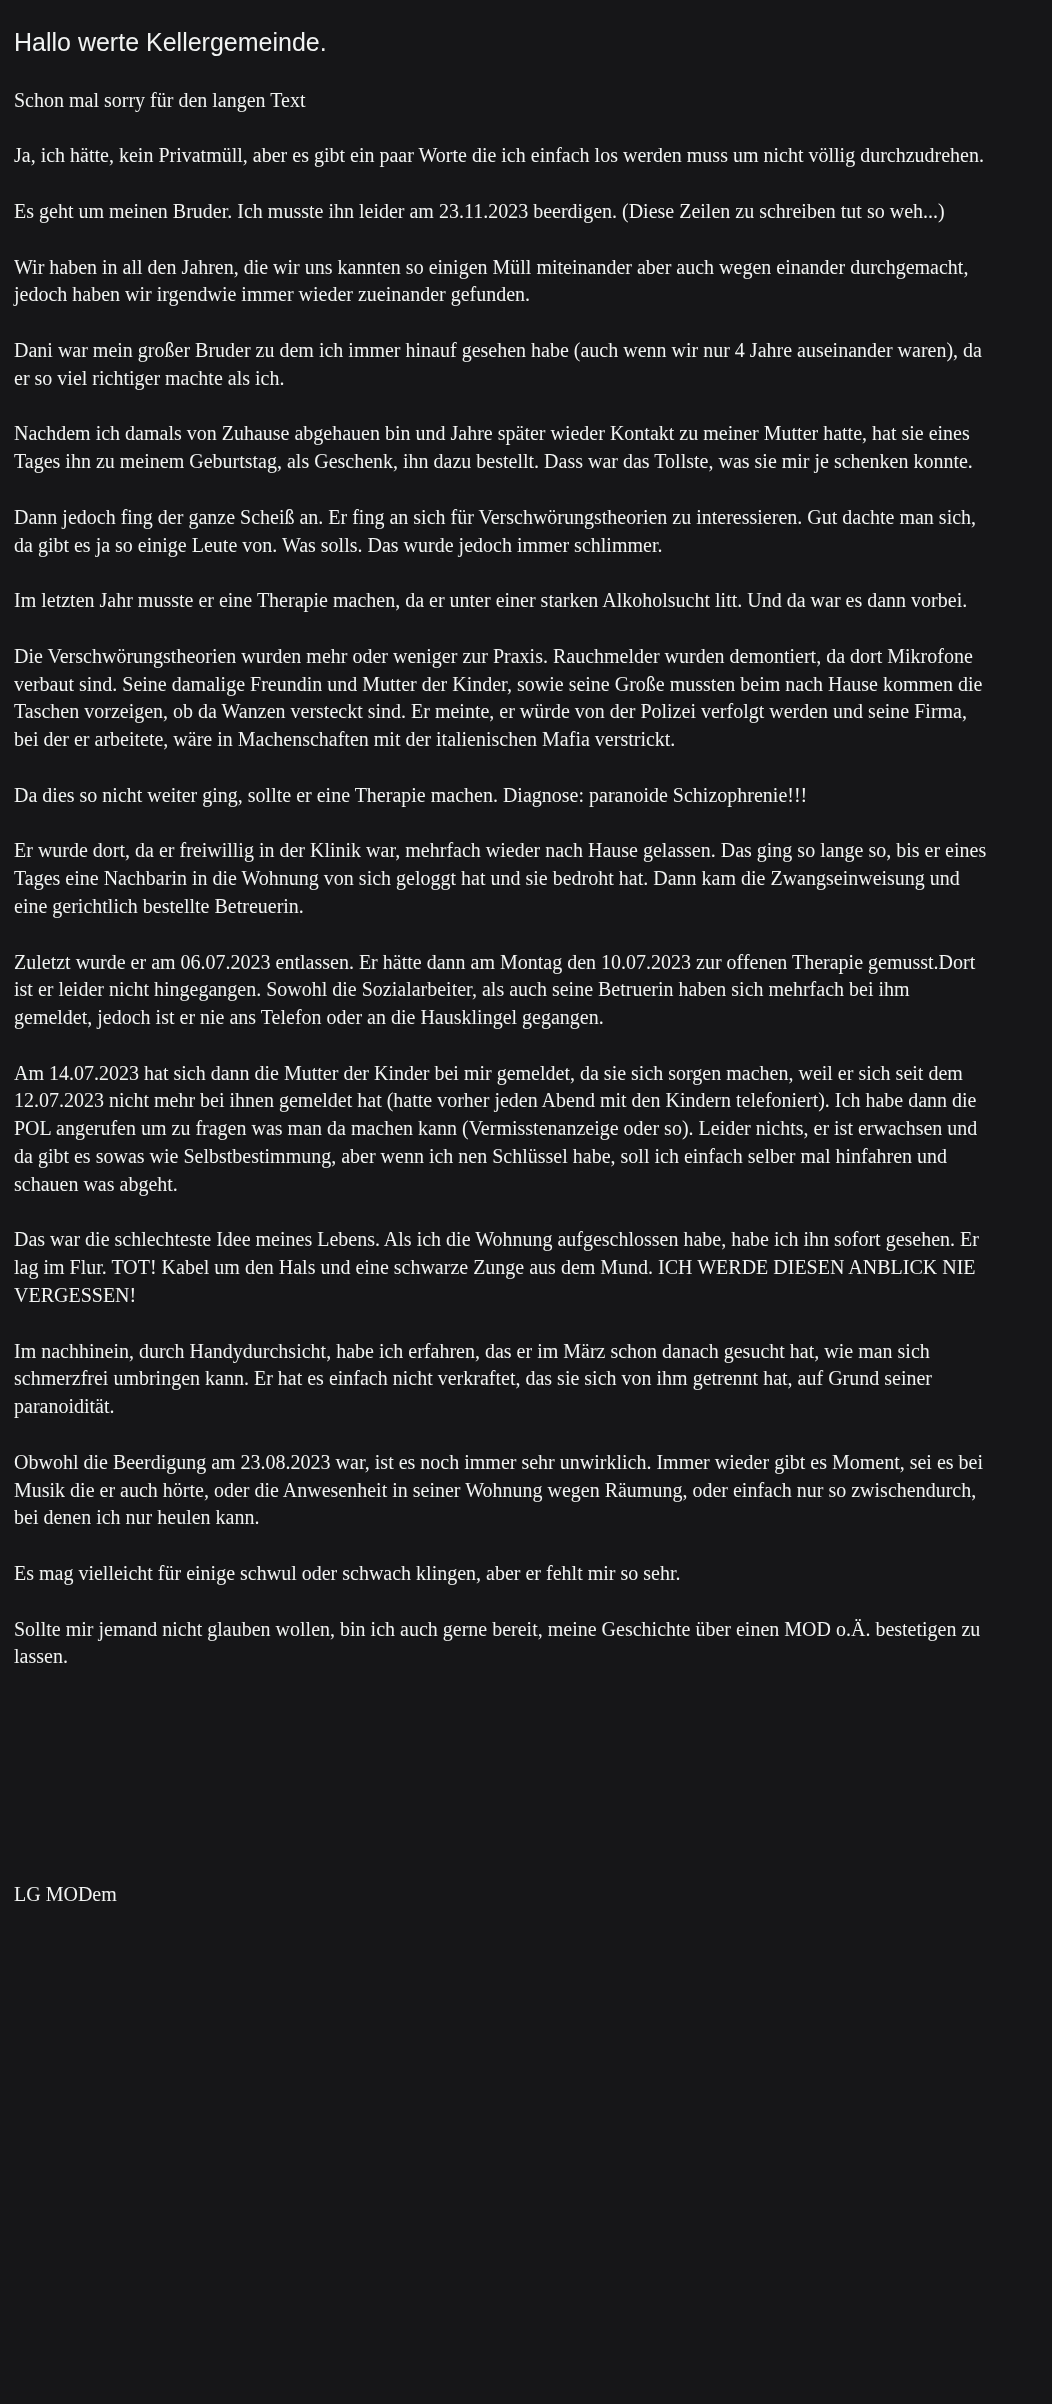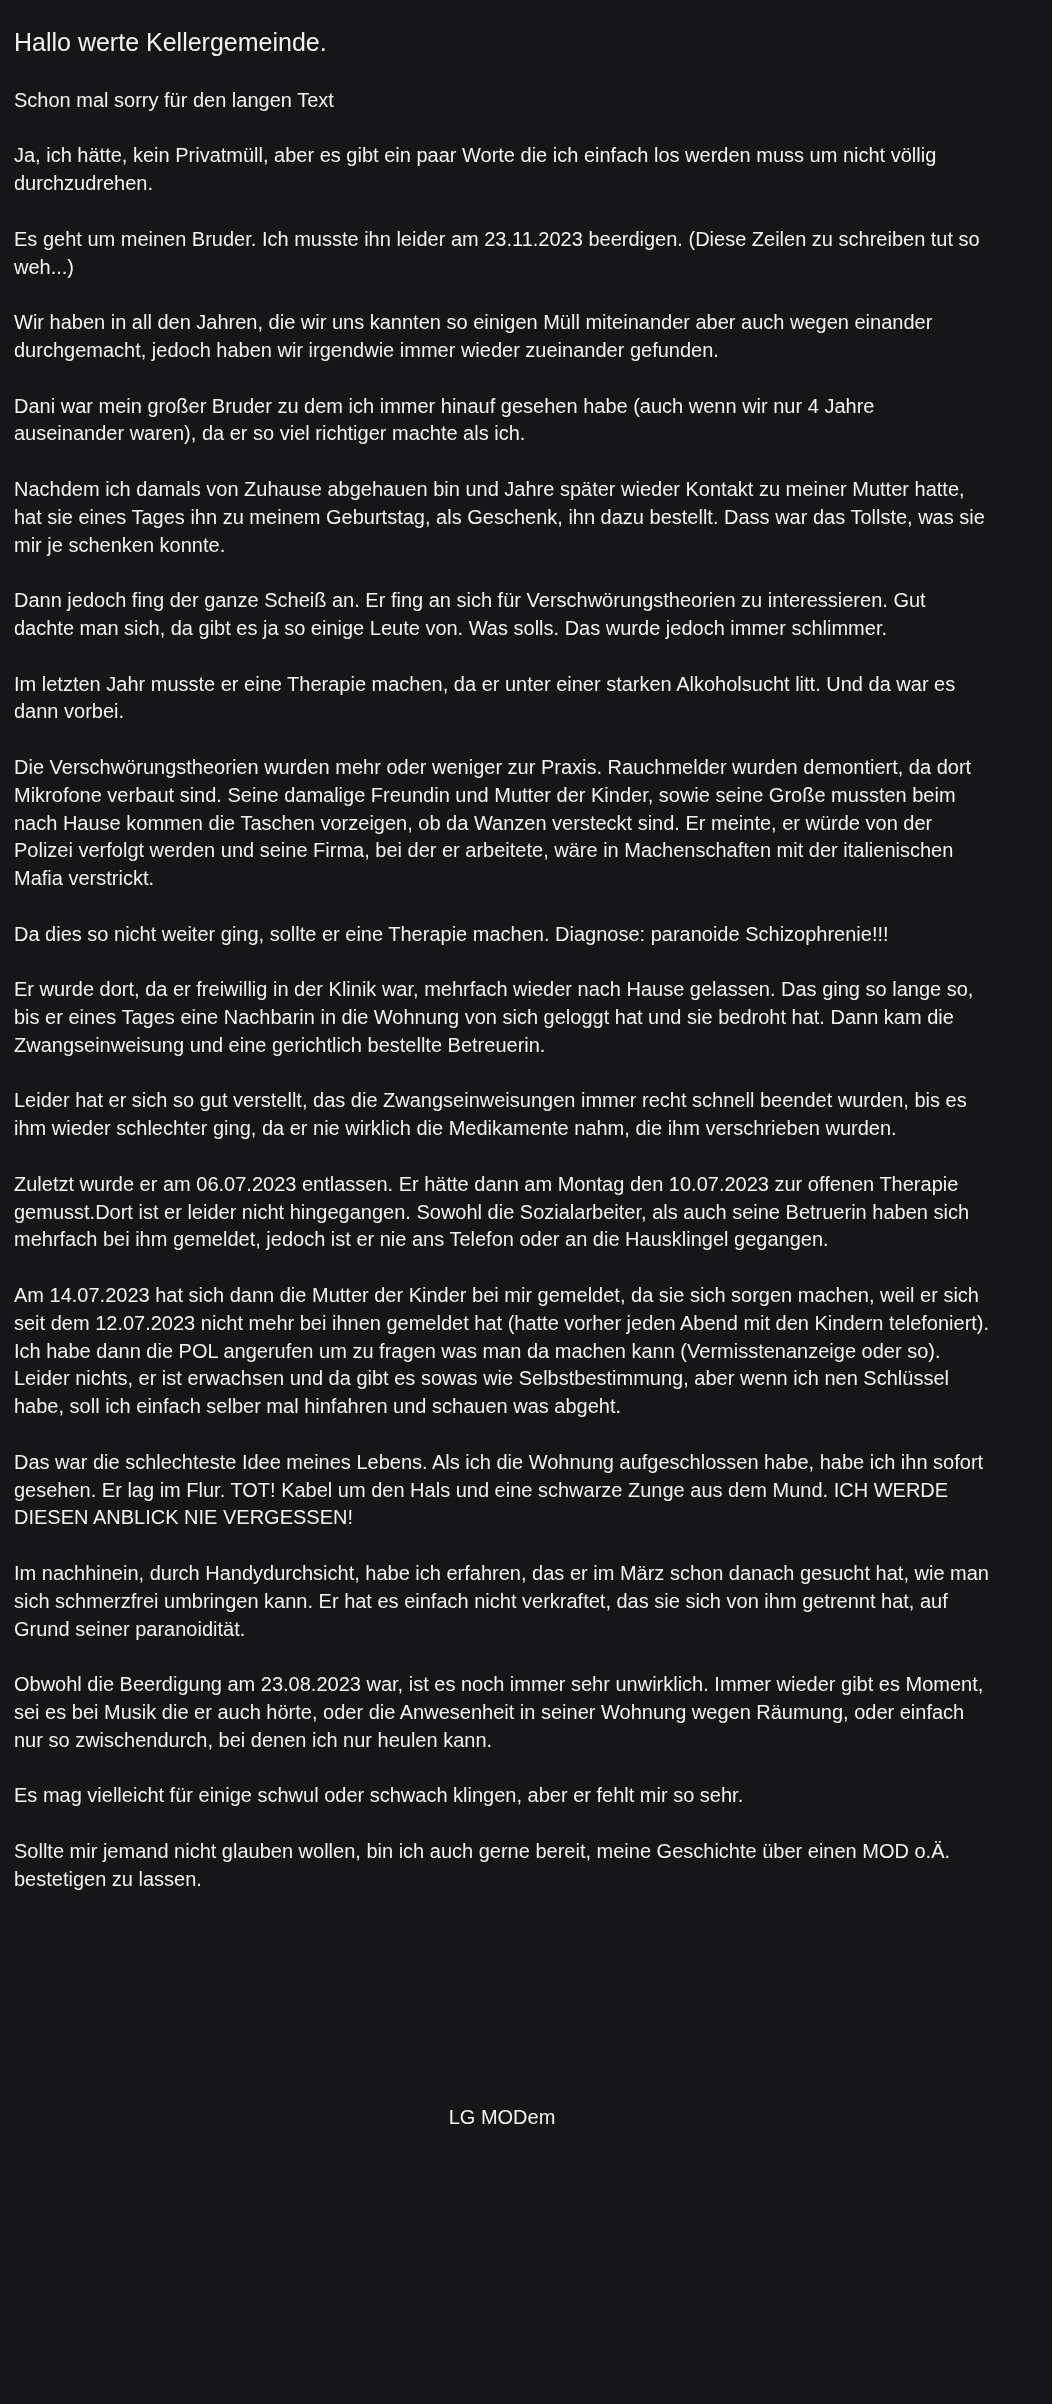--- a/index.html
+++ b/index.html
@@ -23,43 +23,42 @@
   }
   .post-heading {
     margin: 0 0 27.8px 0;
     font-size: 25px;
     line-height: 33px;
     font-weight: 400;
     letter-spacing: 0;
   }
   .post-paragraph {
     margin: 0 0 27.8px 0;
+    font-family: Liberation Serif, serif;
   }
   .post-signature {
     margin: 210px 0 0 0;
-    text-align: center;
   }
 </style>
 </head>
 <body style="background: rgb(22, 22, 24); color: rgb(242, 244, 243);">
 
 <div class="post-body">
   <h1 class="post-heading">Hallo werte Kellergemeinde.</h1>
   <p class="post-paragraph">Schon mal sorry für den langen Text</p>
   <p class="post-paragraph">Ja, ich hätte, kein Privatmüll, aber es gibt ein paar Worte die ich einfach los werden muss um nicht völlig durchzudrehen.</p>
   <p class="post-paragraph">Es geht um meinen Bruder. Ich musste ihn leider am 23.11.2023 beerdigen. (Diese Zeilen zu schreiben tut so weh...)</p>
   <p class="post-paragraph">Wir haben in all den Jahren, die wir uns kannten so einigen Müll miteinander aber auch wegen einander durchgemacht, jedoch haben wir irgendwie immer wieder zueinander gefunden.</p>
   <p class="post-paragraph">Dani war mein großer Bruder zu dem ich immer hinauf gesehen habe (auch wenn wir nur 4 Jahre auseinander waren), da er so viel richtiger machte als ich.</p>
   <p class="post-paragraph">Nachdem ich damals von Zuhause abgehauen bin und Jahre später wieder Kontakt zu meiner Mutter hatte, hat sie eines Tages ihn zu meinem Geburtstag, als Geschenk, ihn dazu bestellt. Dass war das Tollste, was sie mir je schenken konnte.</p>
   <p class="post-paragraph">Dann jedoch fing der ganze Scheiß an. Er fing an sich für Verschwörungstheorien zu interessieren. Gut dachte man sich, da gibt es ja so einige Leute von. Was solls. Das wurde jedoch immer schlimmer.</p>
   <p class="post-paragraph">Im letzten Jahr musste er eine Therapie machen, da er unter einer starken Alkoholsucht litt. Und da war es dann vorbei.</p>
   <p class="post-paragraph">Die Verschwörungstheorien wurden mehr oder weniger zur Praxis. Rauchmelder wurden demontiert, da dort Mikrofone verbaut sind. Seine damalige Freundin und Mutter der Kinder, sowie seine Große mussten beim nach Hause kommen die Taschen vorzeigen, ob da Wanzen versteckt sind. Er meinte, er würde von der Polizei verfolgt werden und seine Firma, bei der er arbeitete, wäre in Machenschaften mit der italienischen Mafia verstrickt.</p>
   <p class="post-paragraph">Da dies so nicht weiter ging, sollte er eine Therapie machen. Diagnose: paranoide Schizophrenie!!!</p>
   <p class="post-paragraph">Er wurde dort, da er freiwillig in der Klinik war, mehrfach wieder nach Hause gelassen. Das ging so lange so, bis er eines Tages eine Nachbarin in die Wohnung von sich geloggt hat und sie bedroht hat. Dann kam die Zwangseinweisung und eine gerichtlich bestellte Betreuerin.</p>
-  <p class="post-paragraph">Leider hat er sich so gut verstellt, das die Zwangseinweisungen immer recht schnell beendet wurden, bis es ihm wieder schlechter ging, da er nie wirklich die Medikamente nahm, die ihm verschrieben wurden.</p>
   <p class="post-paragraph">Zuletzt wurde er am 06.07.2023 entlassen. Er hätte dann am Montag den 10.07.2023 zur offenen Therapie gemusst.Dort ist er leider nicht hingegangen. Sowohl die Sozialarbeiter, als auch seine Betruerin haben sich mehrfach bei ihm gemeldet, jedoch ist er nie ans Telefon oder an die Hausklingel gegangen.</p>
   <p class="post-paragraph">Am 14.07.2023 hat sich dann die Mutter der Kinder bei mir gemeldet, da sie sich sorgen machen, weil er sich seit dem 12.07.2023 nicht mehr bei ihnen gemeldet hat (hatte vorher jeden Abend mit den Kindern telefoniert). Ich habe dann die POL angerufen um zu fragen was man da machen kann (Vermisstenanzeige oder so). Leider nichts, er ist erwachsen und da gibt es sowas wie Selbstbestimmung, aber wenn ich nen Schlüssel habe, soll ich einfach selber mal hinfahren und schauen was abgeht.</p>
   <p class="post-paragraph">Das war die schlechteste Idee meines Lebens. Als ich die Wohnung aufgeschlossen habe, habe ich ihn sofort gesehen. Er lag im Flur. TOT! Kabel um den Hals und eine schwarze Zunge aus dem Mund. ICH WERDE DIESEN ANBLICK NIE VERGESSEN!</p>
   <p class="post-paragraph">Im nachhinein, durch Handydurchsicht, habe ich erfahren, das er im März schon danach gesucht hat, wie man sich schmerzfrei umbringen kann. Er hat es einfach nicht verkraftet, das sie sich von ihm getrennt hat, auf Grund seiner paranoidität.</p>
   <p class="post-paragraph">Obwohl die Beerdigung am 23.08.2023 war, ist es noch immer sehr unwirklich. Immer wieder gibt es Moment, sei es bei Musik die er auch hörte, oder die Anwesenheit in seiner Wohnung wegen Räumung, oder einfach nur so zwischendurch, bei denen ich nur heulen kann.</p>
   <p class="post-paragraph">Es mag vielleicht für einige schwul oder schwach klingen, aber er fehlt mir so sehr.</p>
   <p class="post-paragraph">Sollte mir jemand nicht glauben wollen, bin ich auch gerne bereit, meine Geschichte über einen MOD o.Ä. bestetigen zu lassen.</p>
   <p class="post-paragraph post-signature">LG MODem</p>
 </div>
 

